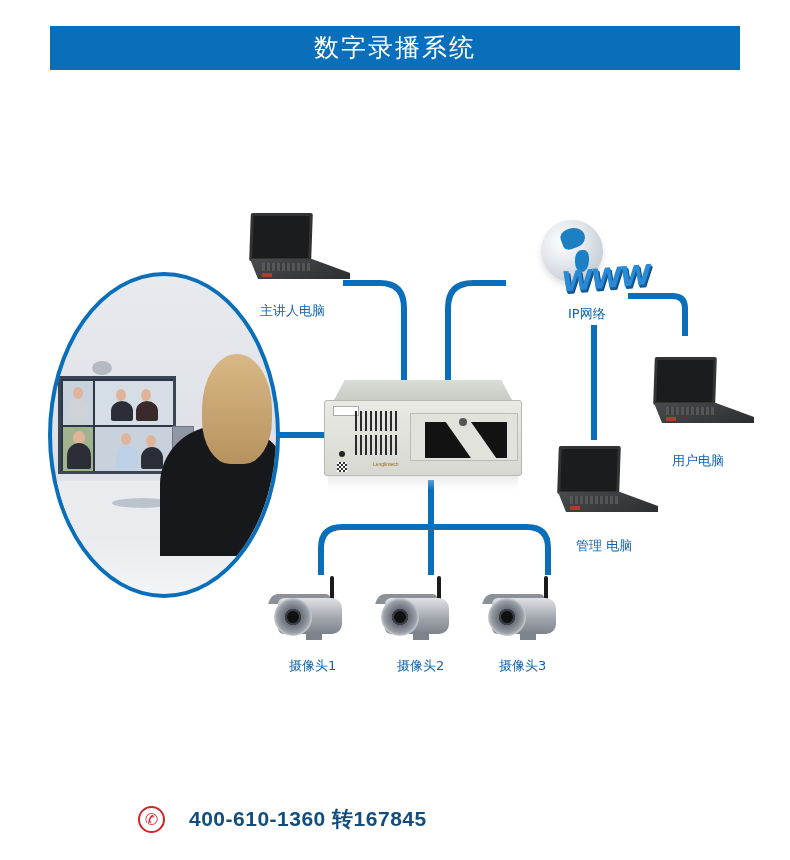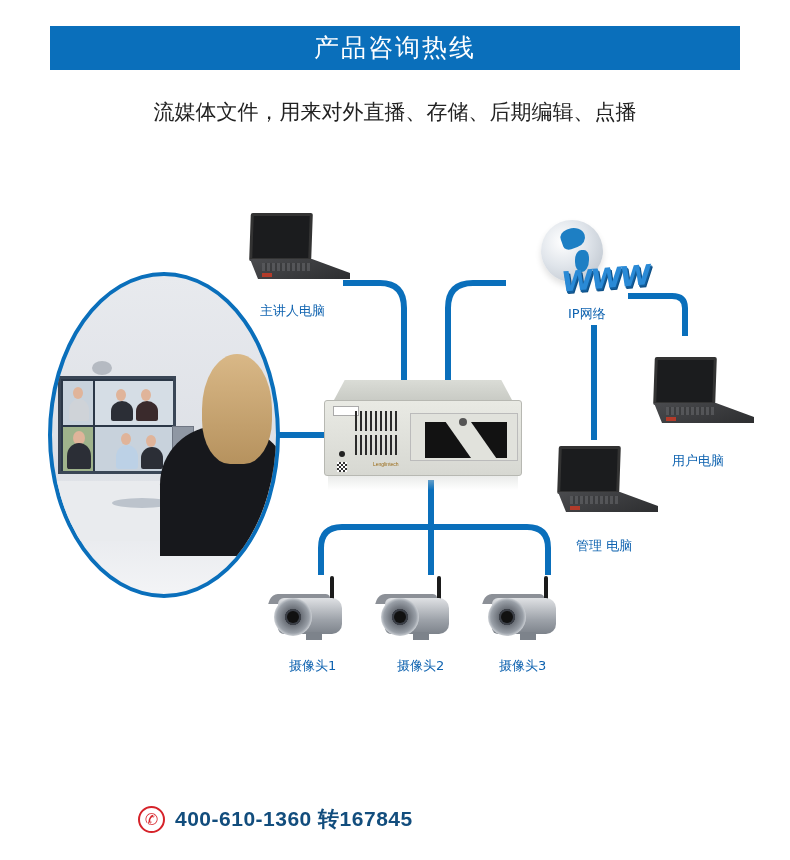--- a/index.html
+++ b/index.html
@@ -127,29 +127,28 @@
   .camera .mount { position: absolute; left: 40px; top: 56px; width: 16px; height: 8px; background: #7d838b; }
 
   .hotline {
     position: absolute; left: 138px; top: 803px; height: 32px; display: flex; align-items: center;
   }
   .phone-icon {
     width: 27px; height: 27px; border: 2px solid #d6232a; border-radius: 50%;
     display: flex; align-items: center; justify-content: center; color: #d6232a; font-size: 16px; margin-right: 8px;
   }
   .hotline .lbl { color: #124d7d; font-size: 20px; }
-  .hotline .num { color: #124d7d; font-size: 21px; font-weight: bold; margin-left: 2px; font-family: "Liberation Sans", sans-serif; letter-spacing: 0.5px; }
+  .hotline .num { color: #124d7d; font-size: 21px; font-weight: bold; margin-left: 16px; font-family: "Liberation Sans", sans-serif; letter-spacing: 0.5px; }
 </style>
 </head>
 <body>
 
-<div class="title-bar">产品咨询热线</div>
+<div class="title-bar">数字录播系统</div>
 
 <div class="desc">
-  <div>流媒体文件，用来对外直播、存储、后期编辑、点播</div>
 </div>
 
 <svg class="lines" viewBox="0 0 790 860">
   <g fill="none" stroke="#0a6fbb" stroke-width="6">
 
     <path d="M343 283 H380 Q404 283 404 308 V382"></path>
 
     <path d="M448 382 V308 Q448 283 473 283 H506"></path>
 
     <path d="M628 296 H672 Q685 296 685 308 V336"></path>

